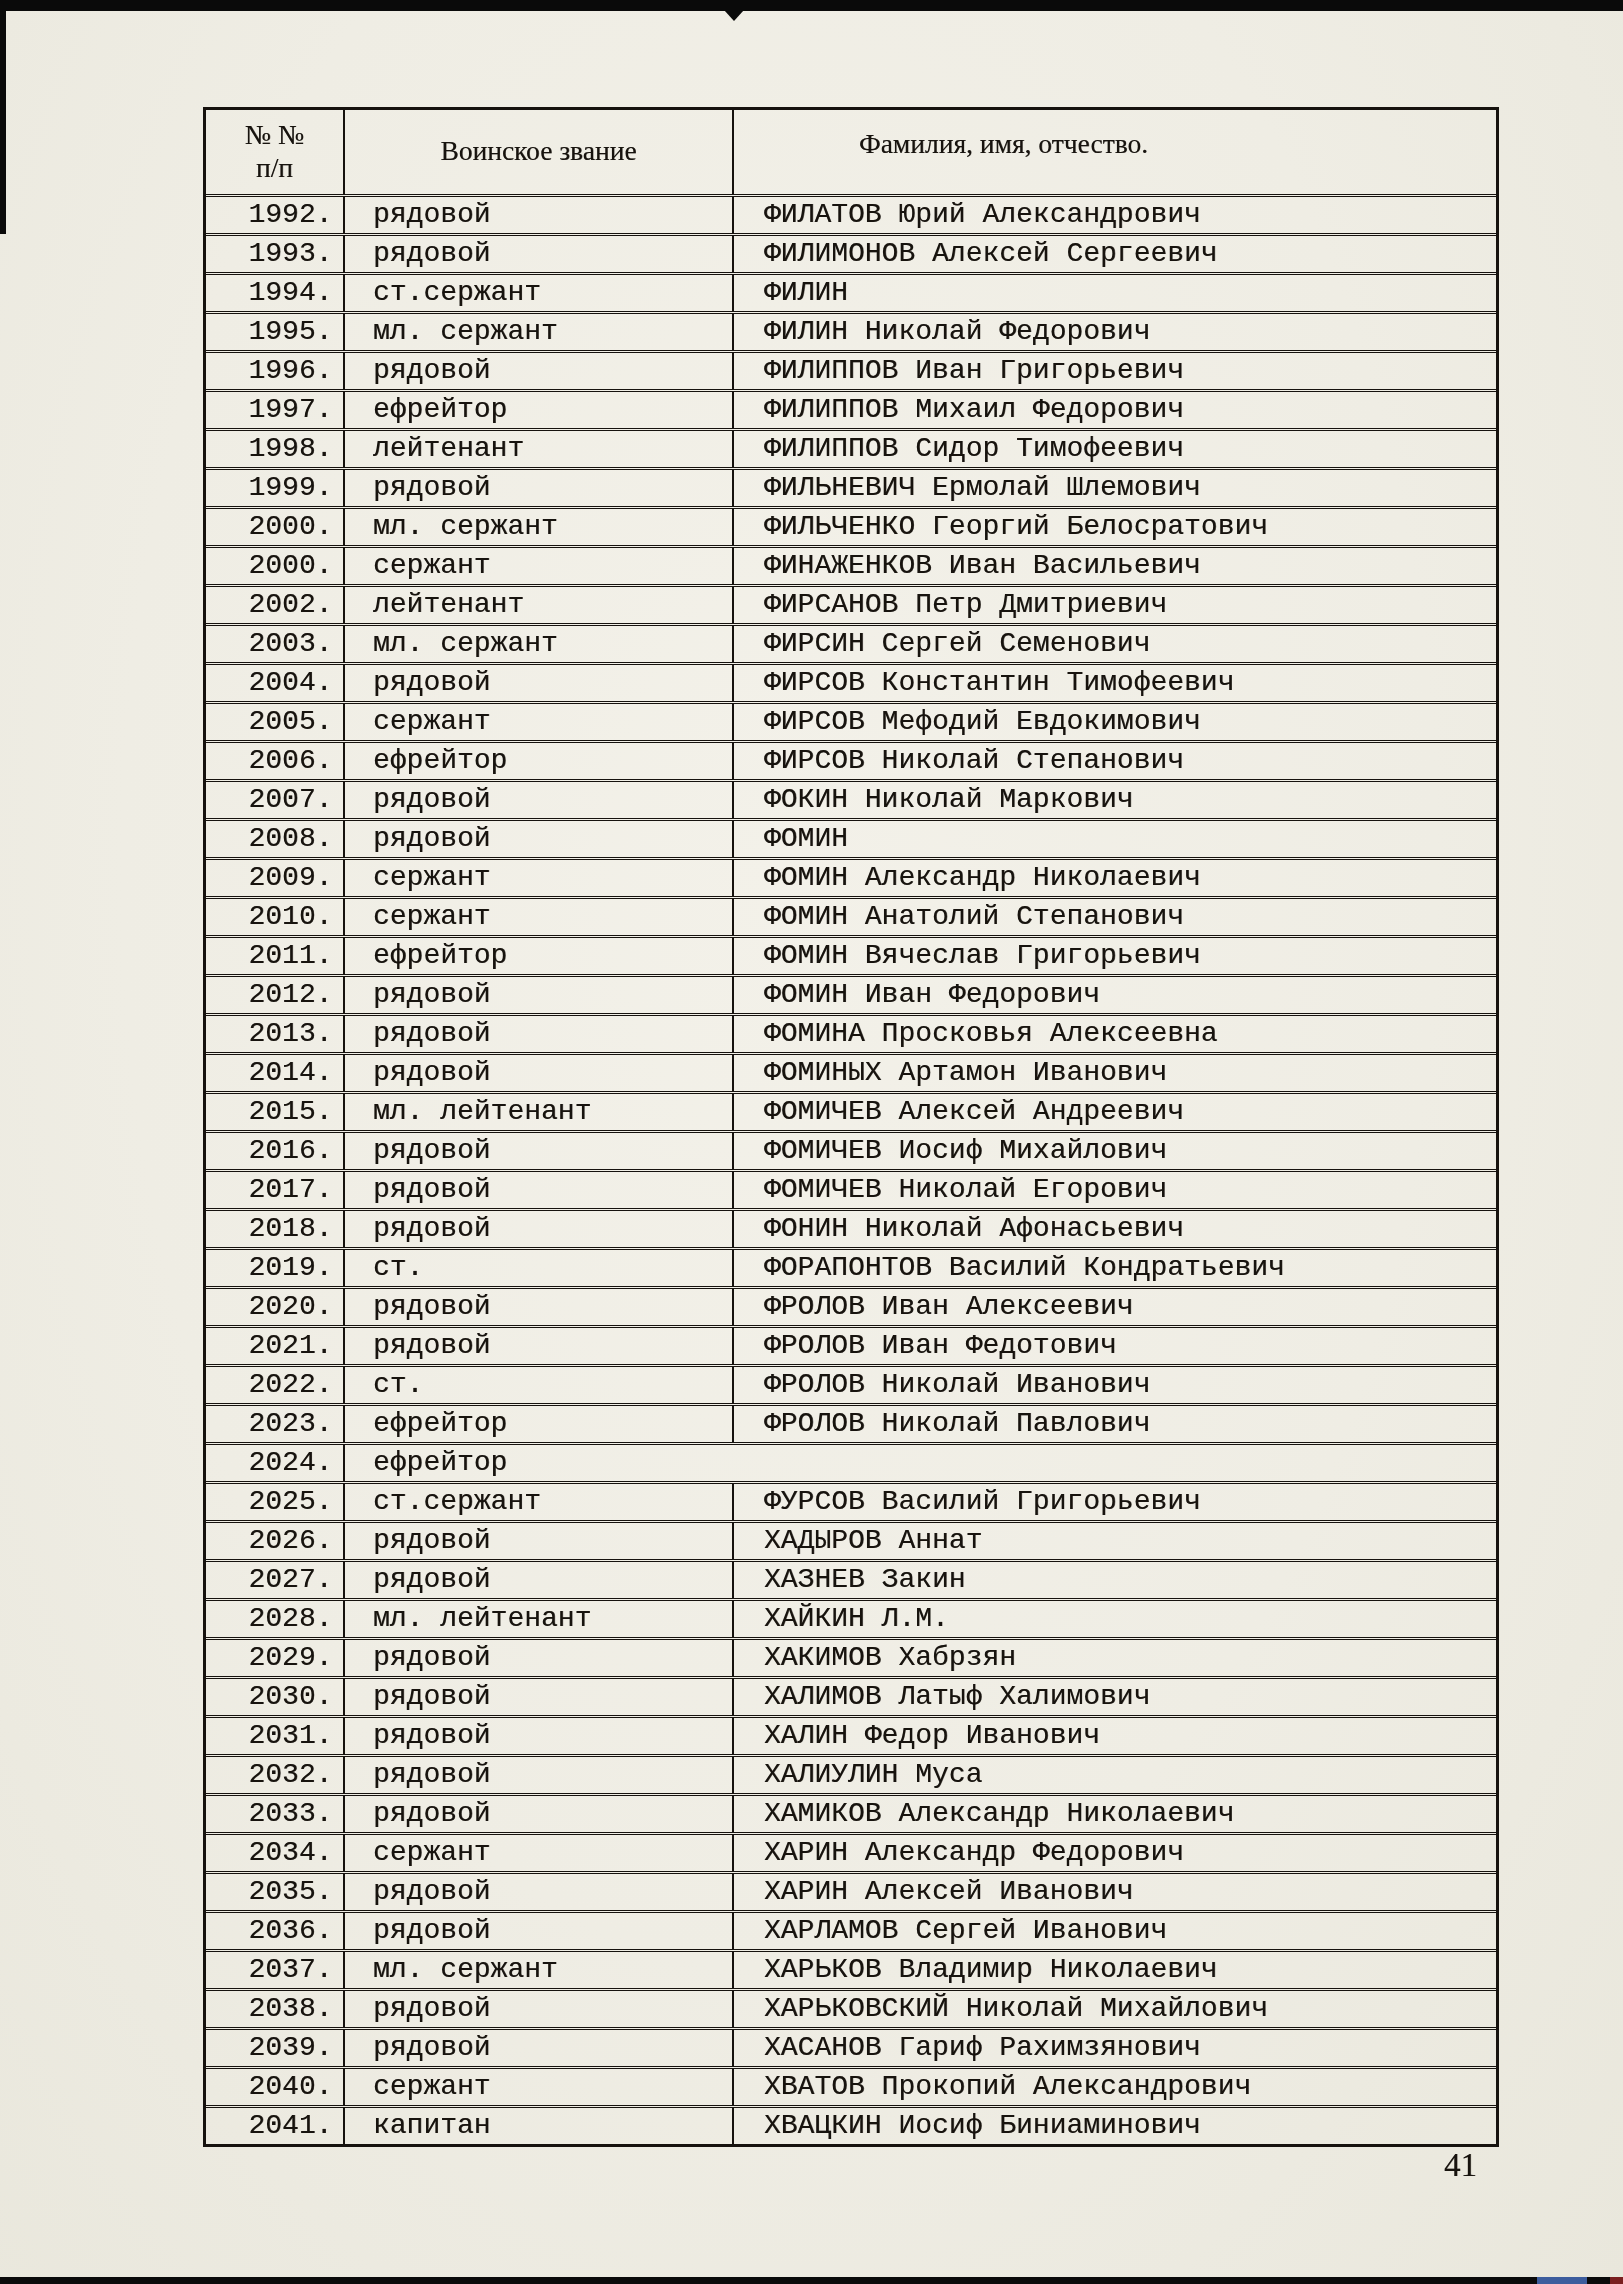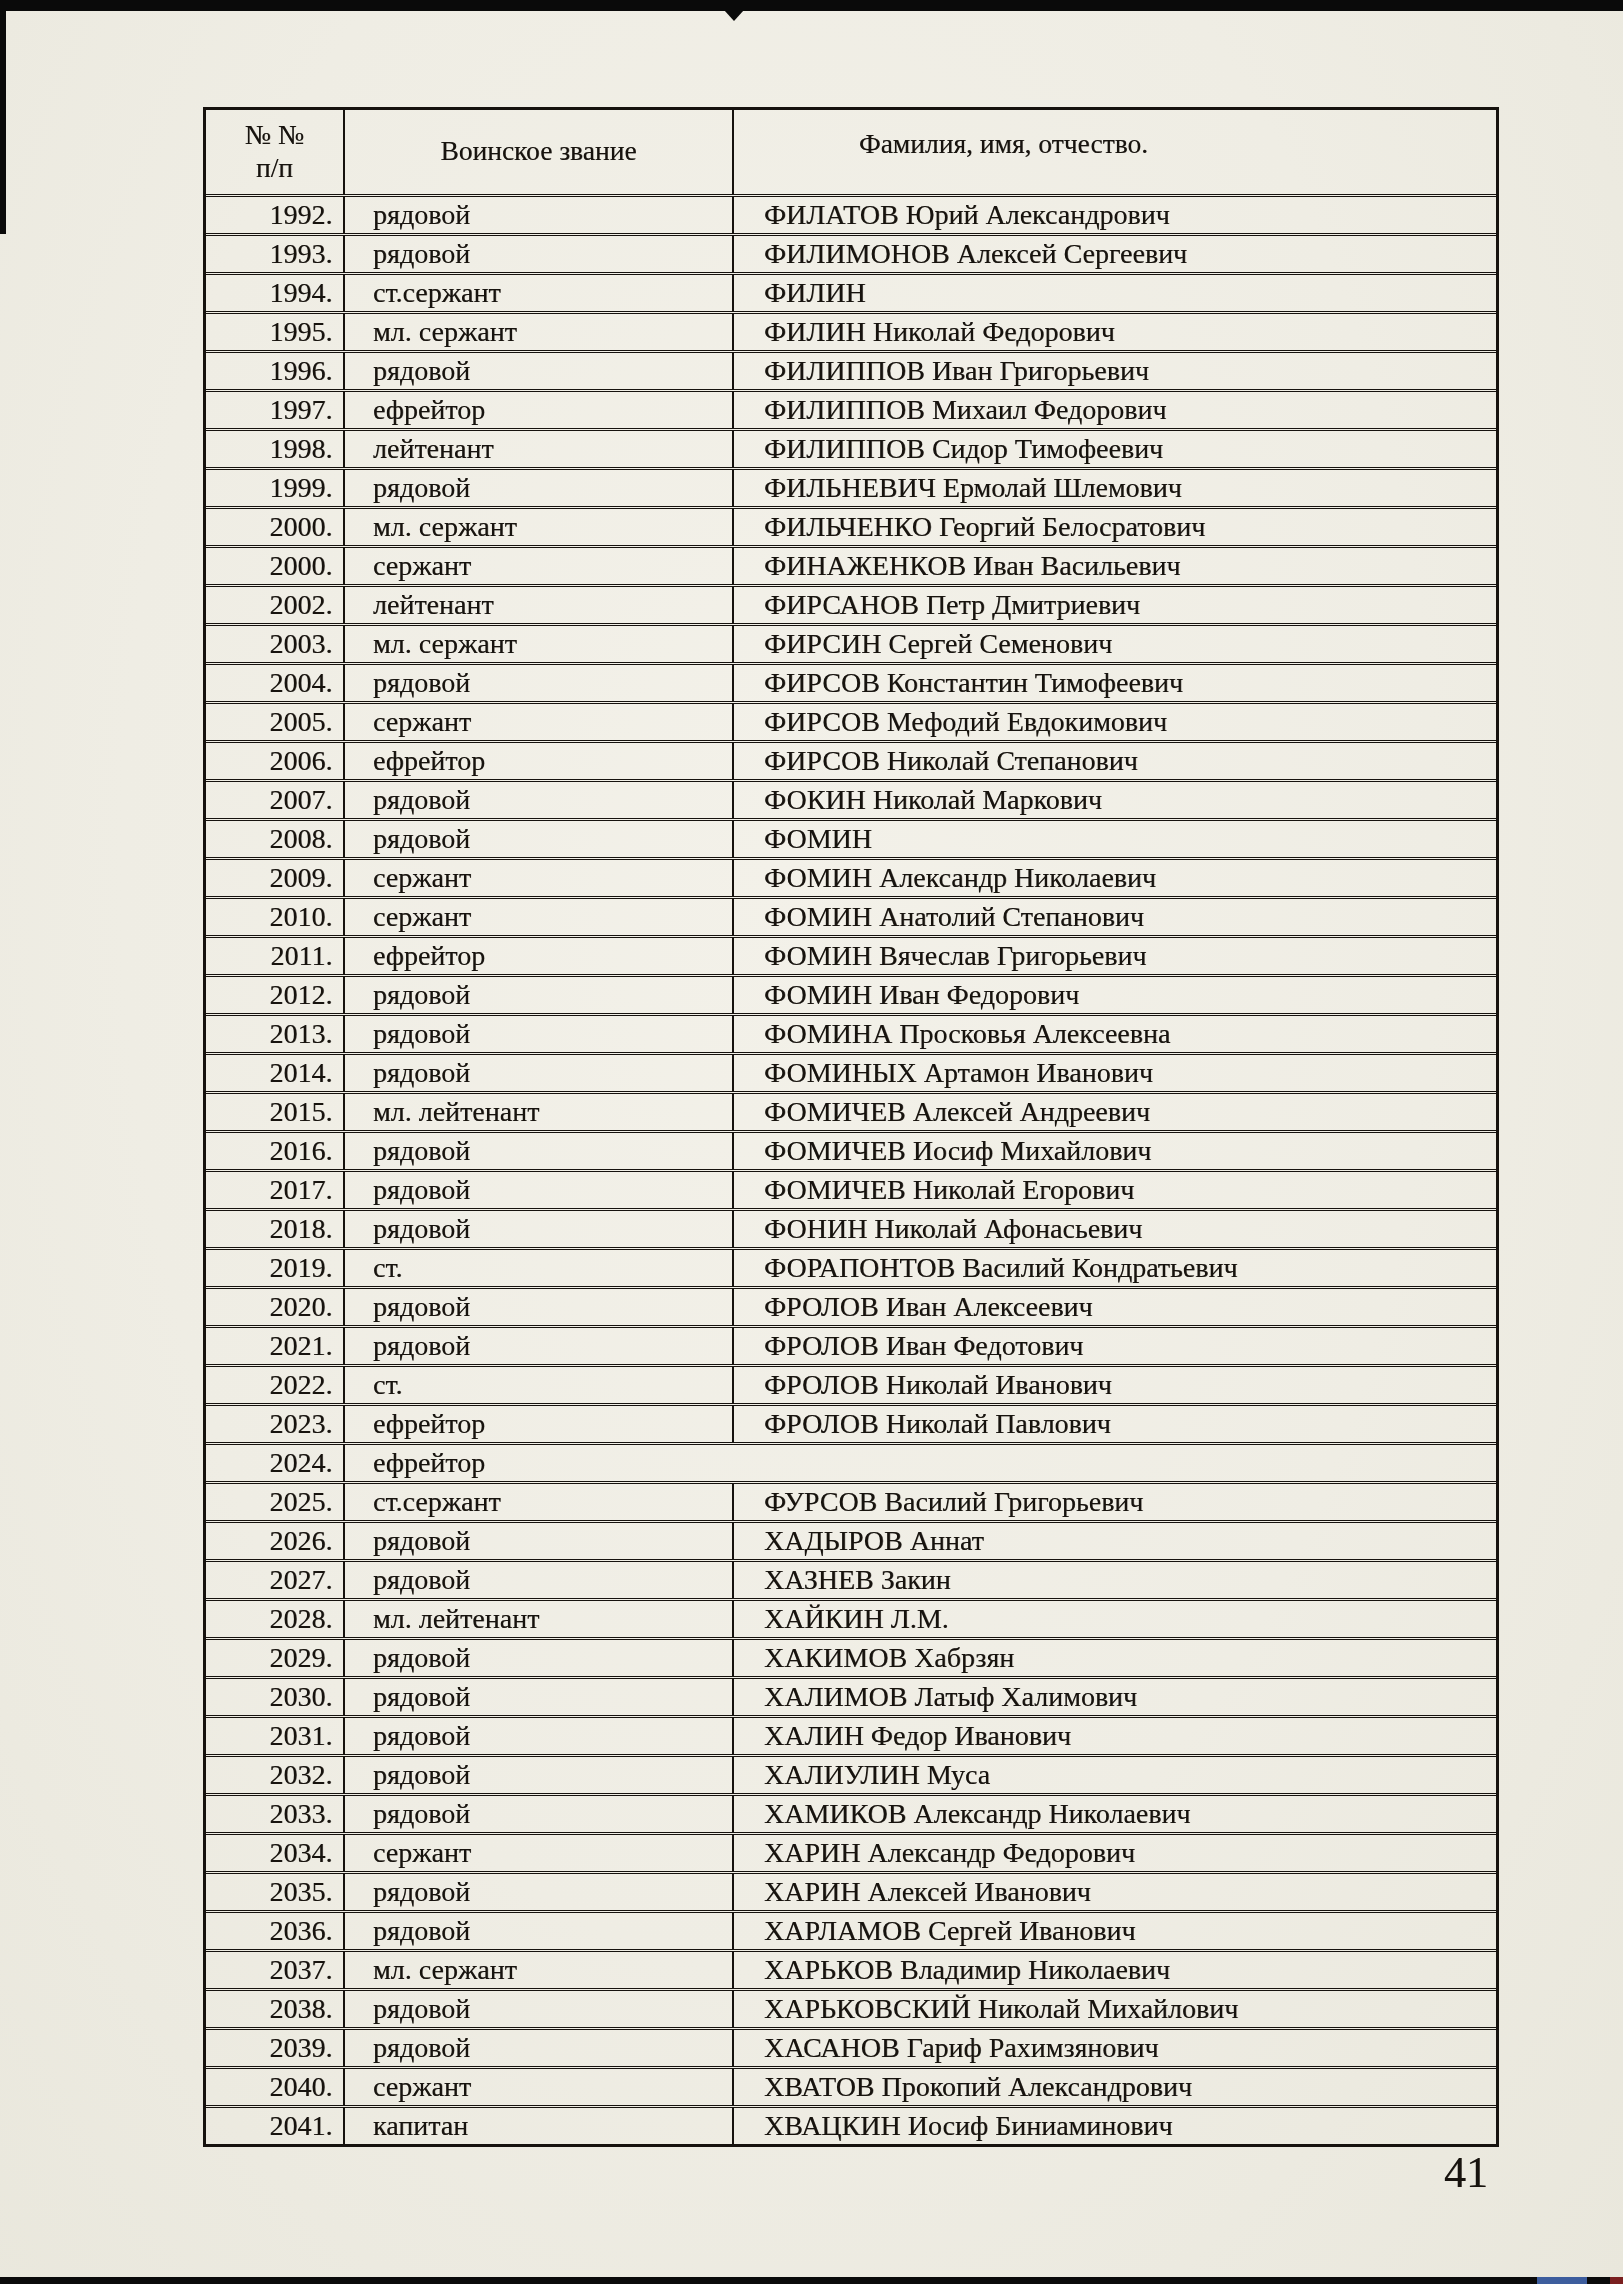--- a/index.html
+++ b/index.html
@@ -22,40 +22,40 @@
   .bar-red    { position:absolute; bottom:0; left:1610px; width:13px; height:7.2px; background:#7a1f1f; }
 
   
   .ptable {
     position:absolute; left:203px; top:107px; width:1296px;
     border:3.3px solid #16120e;
     box-sizing:border-box;
     background:transparent;
   }
   .thead { display:flex; height:84px; box-sizing:border-box; }
-  .tr    { display:flex; height:39px; box-sizing:border-box; border-top:3.3px double #16120e; }
+  .tr    { display:flex; height:39px; box-sizing:border-box; border-top:3.3px double #16120e;font-family:Liberation Mono, monospace; }
   .c1 { width:137px;  box-sizing:border-box; }
   .c2 { width:389px;  box-sizing:border-box; border-left:2px solid #16120e; }
   .c3 { flex:1;       box-sizing:border-box; border-left:2px solid #16120e; }
 
   .th { font-size:27.5px; line-height:1.2;
         text-shadow:0.4px 0.2px 0 rgba(23,19,14,0.55); }
   .th.c1 { display:flex; flex-direction:column; align-items:center; padding-top:7.9px; }
   .th.c2 { text-align:center; padding-top:24px; }
   .th.c3 { text-align:center; padding-top:17px; padding-right:223px; }
 
   .td { font-size:28px; line-height:1.1; padding-top:2.6px; white-space:nowrap;
         text-shadow:0.4px 0.2px 0 rgba(23,19,14,0.55); }
   .td.c1 { text-align:right; padding-right:10.5px; }
   .td.c2 { padding-left:28px; }
   .td.c3 { padding-left:30px; }
 
   .page-number {
     position:absolute; left:1444px; top:2147px;
-    font-size:44px;
+    font-size:33px;
     text-shadow:0.4px 0.2px 0 rgba(23,19,14,0.55);
   }
 </style>
 </head>
 <body>
 
 <div class="page">
 
   <div class="bar-top"></div>
   <div class="bar-notch"></div>

